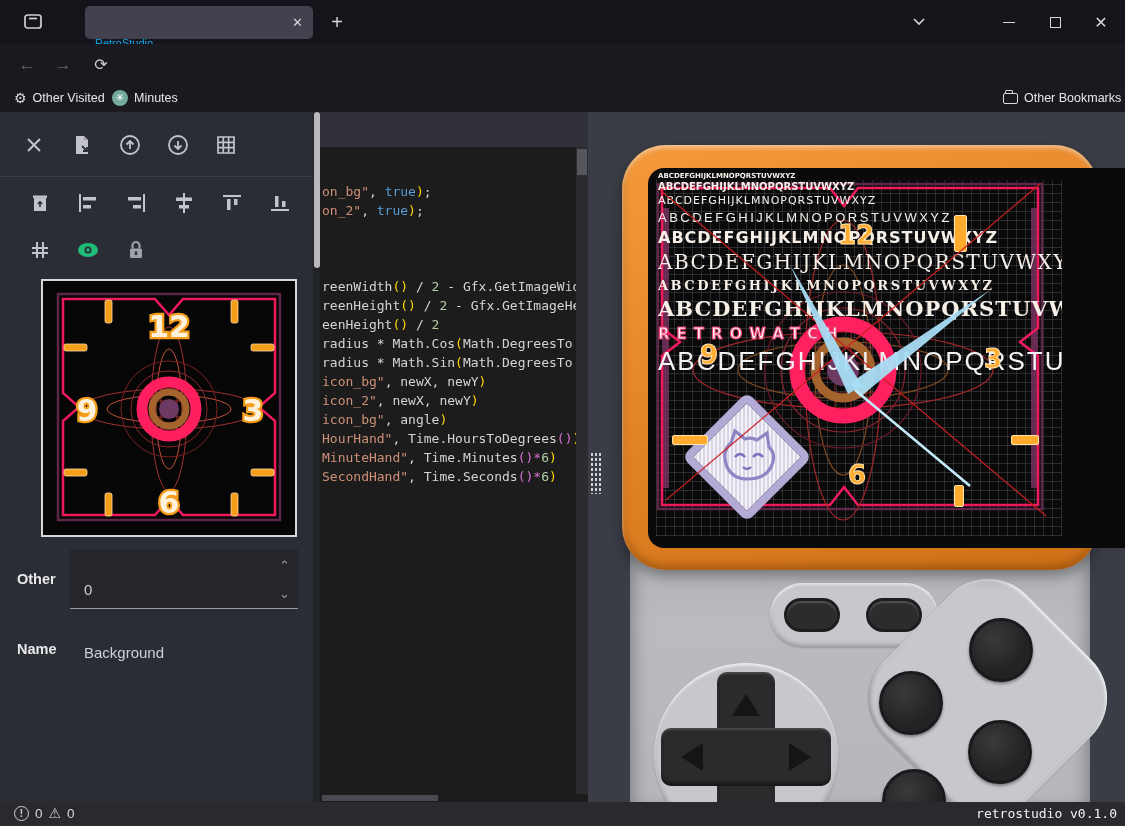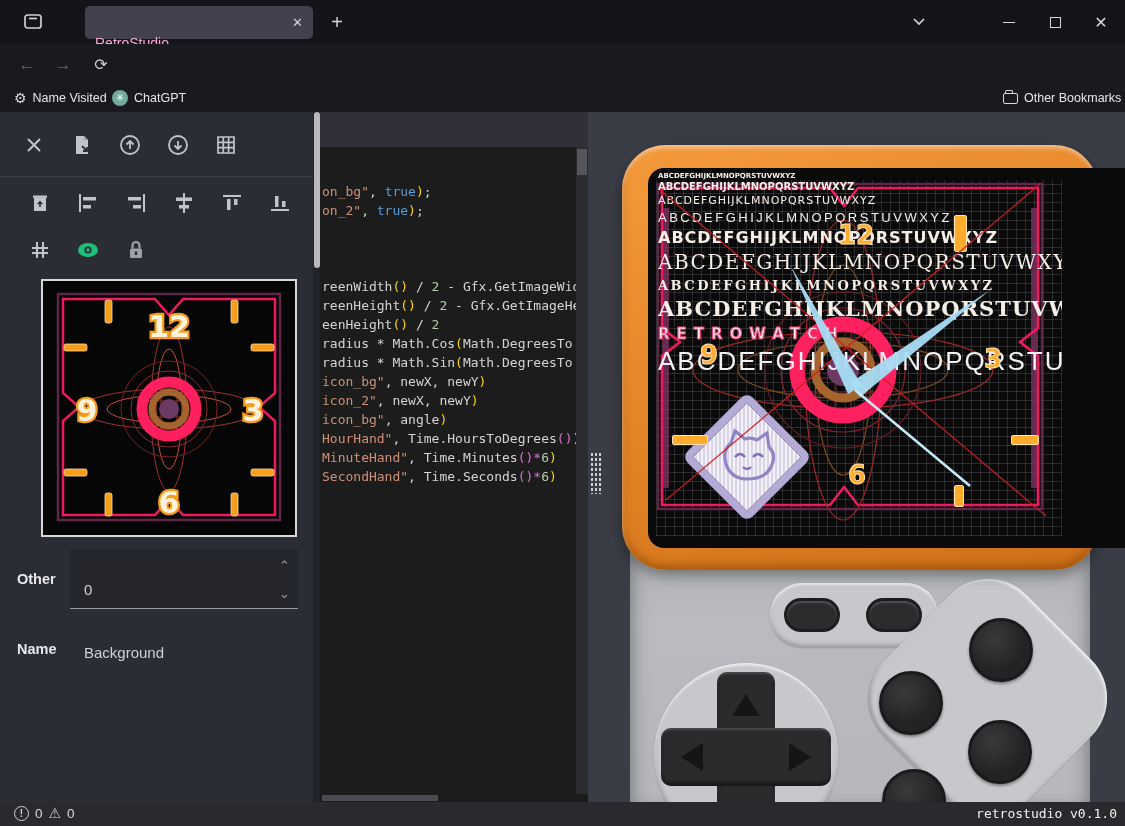--- a/index.html
+++ b/index.html
@@ -4,21 +4,21 @@
 <style>
   * { margin:0; padding:0; box-sizing:border-box; }
   html,body { width:1125px; height:826px; overflow:hidden; background:#1a191f; font-family:"Liberation Sans",sans-serif; }
   #app { position:relative; width:1125px; height:826px; }
 
   
   .titlebar { position:absolute; left:0; top:0; width:1125px; height:44px; background:#15141a; }
   .tabmgr { position:absolute; left:22px; top:10px; width:26px; height:24px; color:#cfcfd6; }
   .tabmgr svg { width:22px; height:22px; }
   .tab { position:absolute; left:85px; top:6px; width:228px; height:33px; background:#42414d; border-radius:5px; display:flex; align-items:center; padding:0 10px; }
-  .tab-title { color:#f9a8d4; font-size:14px; flex:1;margin-top:41px; }
+  .tab-title { color:#0ea5e9; font-size:11px; flex:1;margin-top:41px; }
   .tab-close { color:#d5d5dc; font-size:13px; cursor:default; }
   .newtab { position:absolute; left:322px; top:8px; width:30px; height:30px; color:#d5d5dc; font-size:20px; text-align:center; line-height:28px; }
   .tab-chevron { position:absolute; left:912px; top:14px; color:#cfcfd6; }
   .winctl { position:absolute; top:0; height:44px; width:46px; display:flex; align-items:center; justify-content:center; color:#d5d5dc; }
   .winctl.min { left:986px; } .winctl.max { left:1032px; } .winctl.close { left:1078px; }
   .ic-min { width:12px; height:0; border-top:1.6px solid #d5d5dc; display:inline-block; }
   .ic-max { width:11px; height:11px; border:1.6px solid #d5d5dc; display:inline-block; }
 
   .navbar { position:absolute; left:0; top:44px; width:1125px; height:40px; background:#1a191f; }
   .navbtn { position:absolute; top:8px; width:26px; height:26px; text-align:center; line-height:25px; font-size:17px; border-radius:4px; }
@@ -213,25 +213,25 @@
       </div>
       <div class="icbtn" style="left:1085px">
           <div class="burger"></div>
         </div>
     </div>
   </div>
 
   <div class="bookmarks">
     <div class="bm-item" style="left:14px">
       <span class="gear">⚙</span>
-      <span>Name Visited</span>
+      <span>Other Visited</span>
     </div>
     <div class="bm-item" style="left:112px">
       <span class="gpt-ic">✳</span>
-      <span>ChatGPT</span>
+      <span>Minutes</span>
     </div>
     <div class="bm-item" style="left:1003px">
       <span class="folder-ic"></span>
       <span>Other Bookmarks</span>
     </div>
   </div>
 
   <div class="leftpanel">
     <div class="lp-row" style="left:10px; top:16px;">
       <div class="lp-ic">

